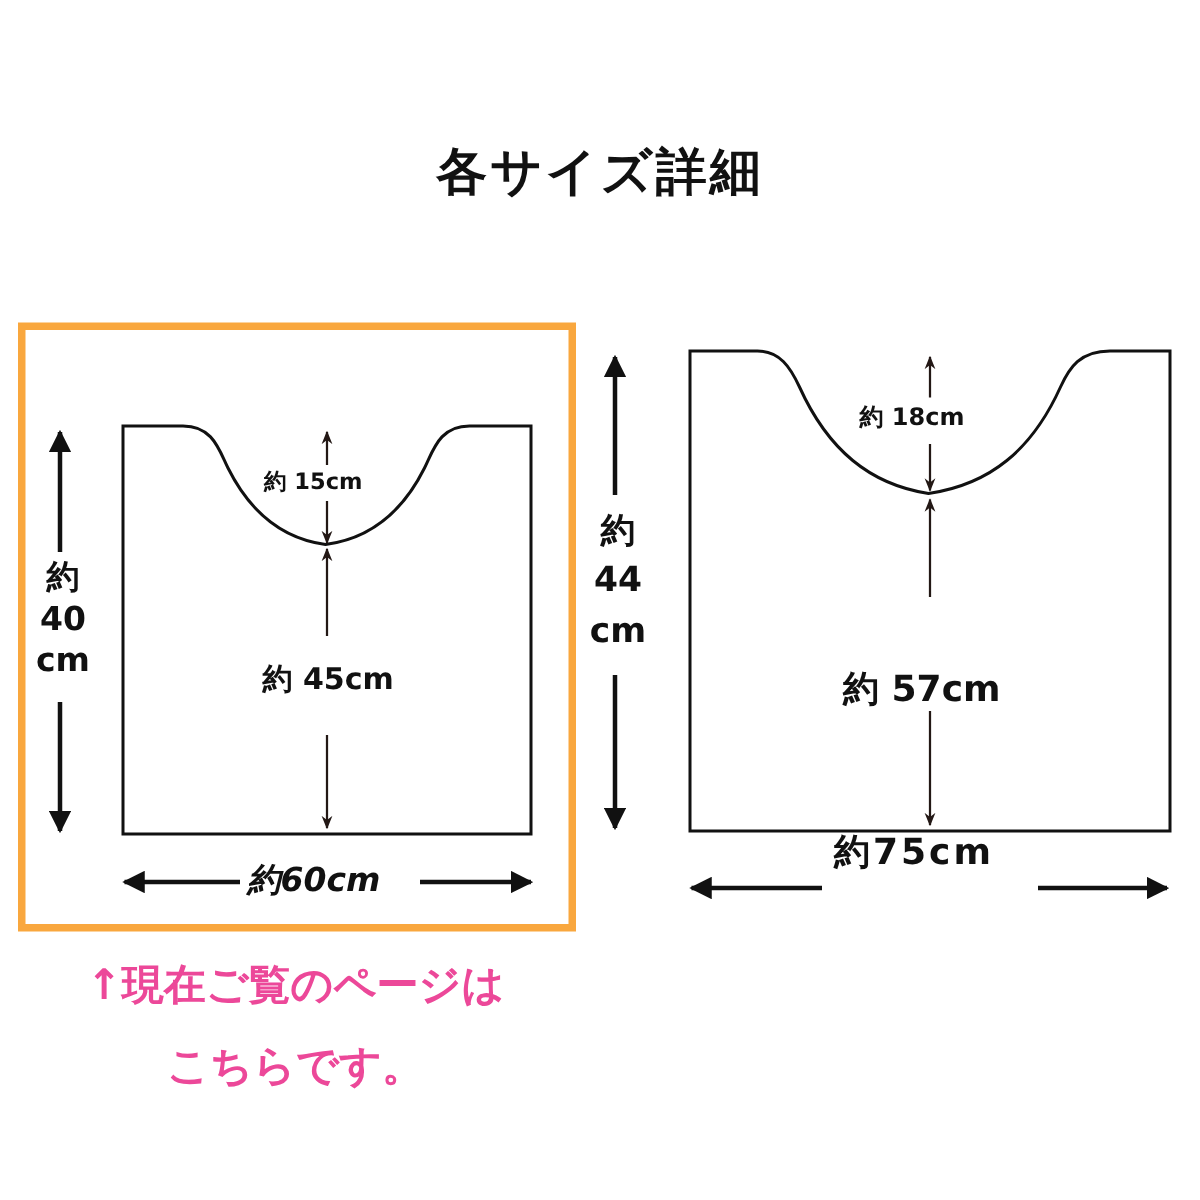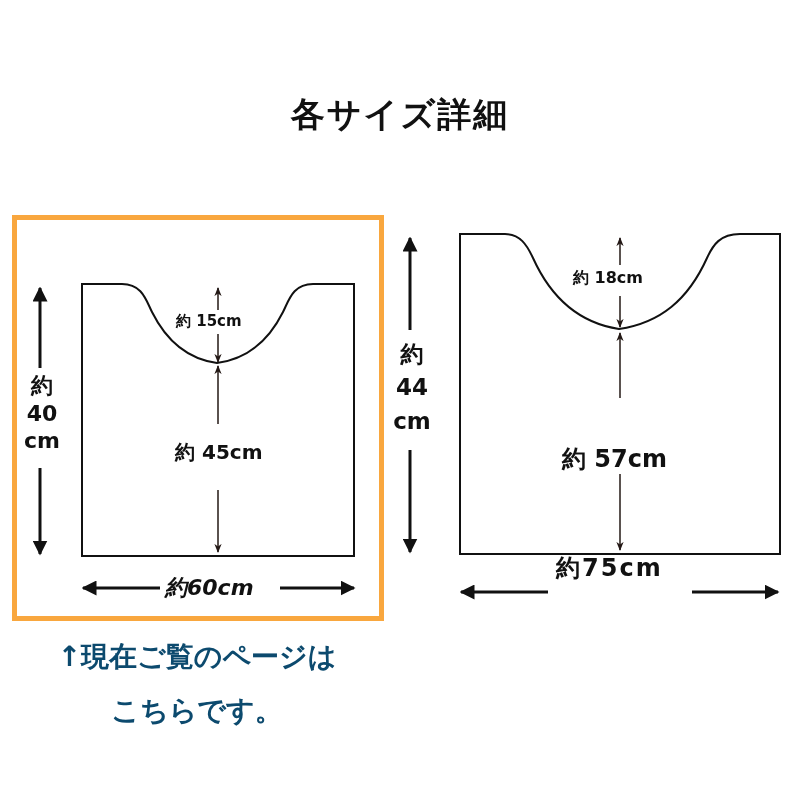--- a/index.html
+++ b/index.html
@@ -8,21 +8,21 @@
   .title { position: absolute; left: 0; width: 800px; top: 92px; text-align: center;
            font-size: 34px; font-weight: bold; letter-spacing: 2px; font-family: Liberation Serif, serif; }
   .highlight-box { position: absolute; left: 12px; top: 215px; width: 362px; height: 396px;
                    border: 5px solid #F9A73E; }
   svg.diagram { position: absolute; left: 0; top: 0; }
   .lbl { position: absolute; font-weight: bold; color: #111; white-space: nowrap;
          background: #fff; line-height: 1; }
   .vlbl { position: absolute; font-weight: bold; color: #111; text-align: center;
           background: #fff; line-height: 1.25; }
   .note { position: absolute; left: 12px; width: 370px; text-align: center;
-          color: #0c4a6e; font-weight: bold; font-size: 28px; }
+          color: #ec4899; font-weight: bold; font-size: 28px; }
 </style>
 </head>
 <body>
 
 <div class="title">各サイズ詳細</div>
 
 <div class="highlight-box"></div>
 
 <svg class="diagram" width="800" height="800" viewBox="0 0 800 800">
   <defs>

